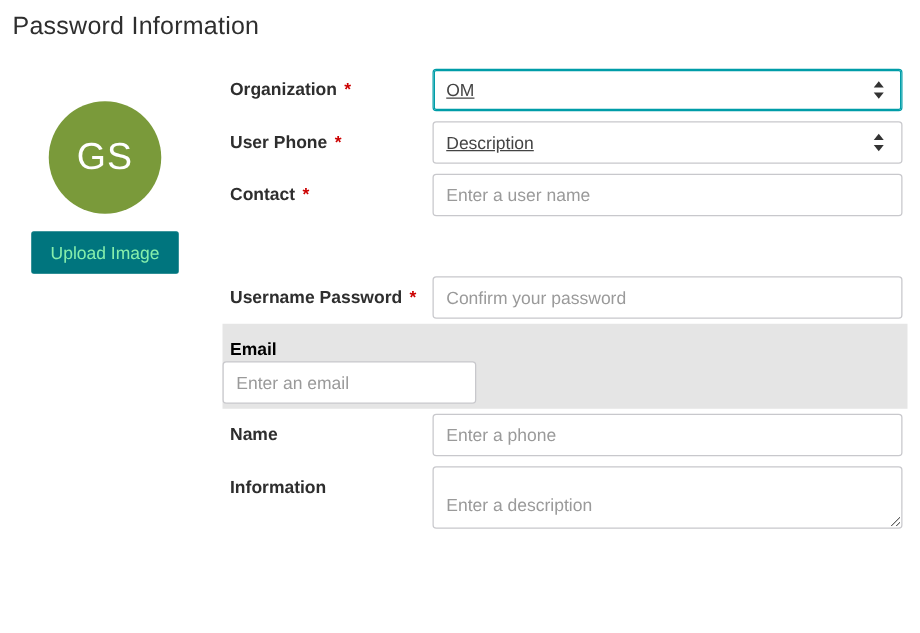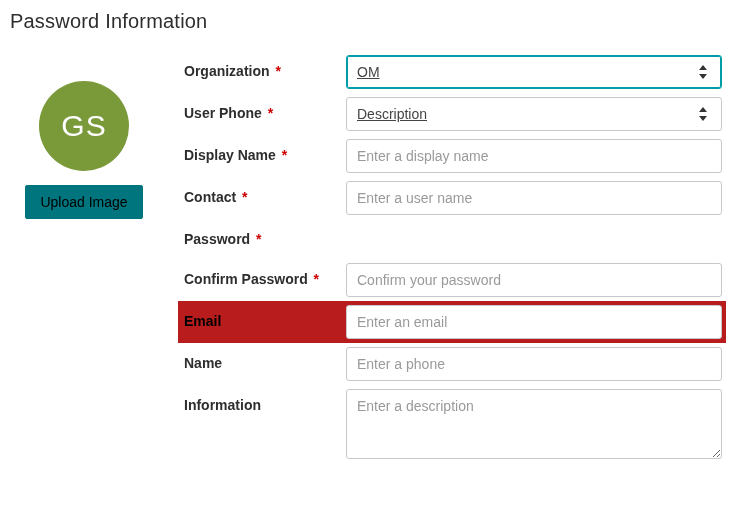--- a/index.html
+++ b/index.html
@@ -38,21 +38,21 @@
       align-items: center;
       justify-content: center;
       color: #fff;
       font-size: 30px;
       font-weight: 400;
       letter-spacing: 1px;
       margin-bottom: 14px;
     }
     .upload-btn {
       background: #00757e;
-      color: #000000;
+      color: #86efac;
       border: 1px solid #00757e;
       padding: 8px 14px;
       font-size: 14px;
       cursor: pointer;
       border-radius: 2px;
     }
     .form-col { flex: 1; }
     .form-row {
       display: flex;
       align-items: flex-start;
@@ -108,26 +108,27 @@
       content: "";
       position: absolute;
       left: 2px;
       width: 0; height: 0;
       border-left: 4px solid transparent;
       border-right: 4px solid transparent;
     }
     .chevrons::before { top: 0; border-bottom: 5px solid #333; }
     .chevrons::after { bottom: 0; border-top: 5px solid #333; }
     .form-row.highlight {
-      background: #b91c1c;
+      background: #e5e5e5;
+      flex-direction: column;
     }
     .form-row.highlight .label { font-weight: 700; color: #000; }
     textarea.input {
-      height: 70px;
-      padding-top: 8px;
+      height: 50px;
+      padding-top: 22px;
       resize: vertical;
     }
   </style>
 </head>
 <body>
 
 <div class="container">
   <h2 class="heading">Password Information</h2>
 
   <div class="layout">
@@ -159,50 +160,37 @@
           <span class="req">*</span>
         </div>
         <div class="field-wrap">
           <div class="select">
             <span class="value">Description</span>
             <span class="chevrons"></span>
           </div>
         </div>
       </div>
 
-      <div class="form-row">
-        <div class="label">
-          <span>Display Name</span>
-          <span class="req">*</span>
-        </div>
-        <div class="field-wrap">
-          <input class="input" placeholder="Enter a display name" style="">
-        </div>
-      </div>
 
       <div class="form-row">
         <div class="label">
           <span>Contact</span>
           <span class="req">*</span>
         </div>
         <div class="field-wrap">
           <input class="input" placeholder="Enter a user name" style="">
         </div>
       </div>
 
       <div class="form-row">
-        <div class="label">
-          <span>Password</span>
-          <span class="req">*</span>
-        </div>
-      </div>
-
-      <div class="form-row">
-        <div class="label">
-          <span>Confirm Password</span>
+      </div>
+
+      <div class="form-row">
+        <div class="label">
+          <span>Username Password</span>
           <span class="req">*</span>
         </div>
         <div class="field-wrap">
           <input class="input" type="password" placeholder="Confirm your password" style="">
         </div>
       </div>
 
       <div class="form-row highlight">
         <div class="label">
           <span>Email</span>

